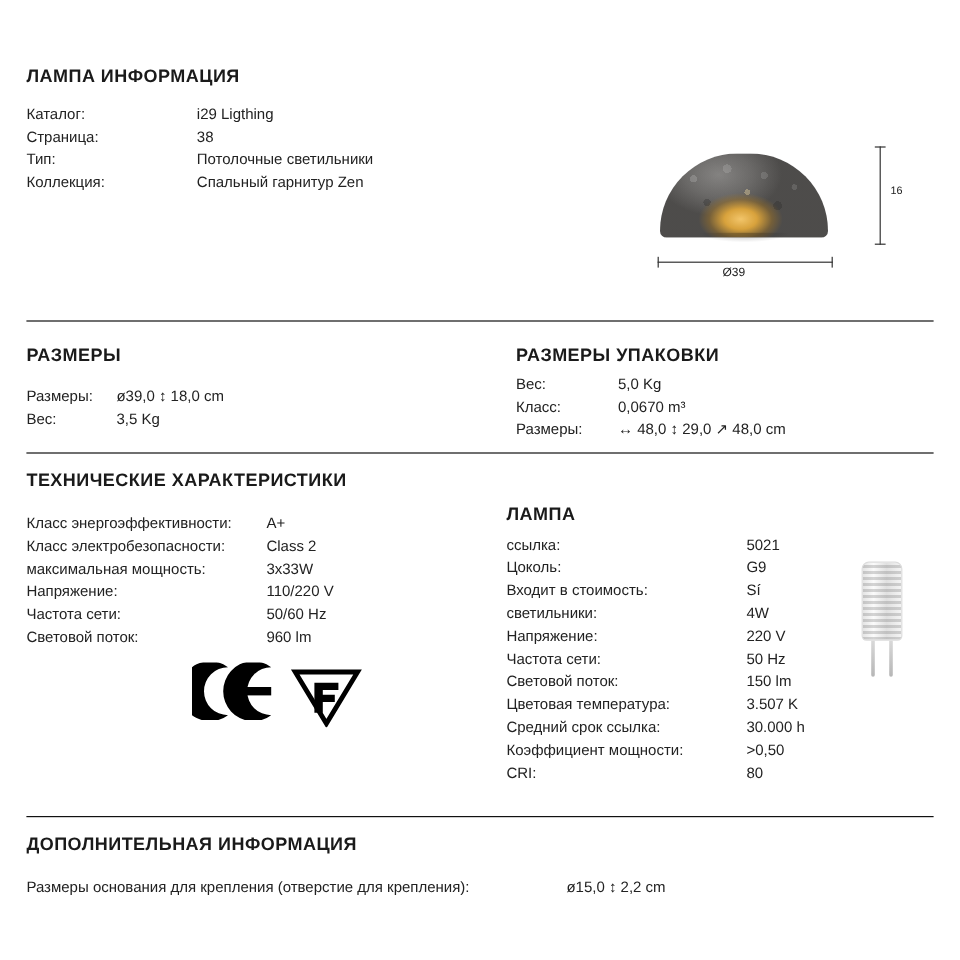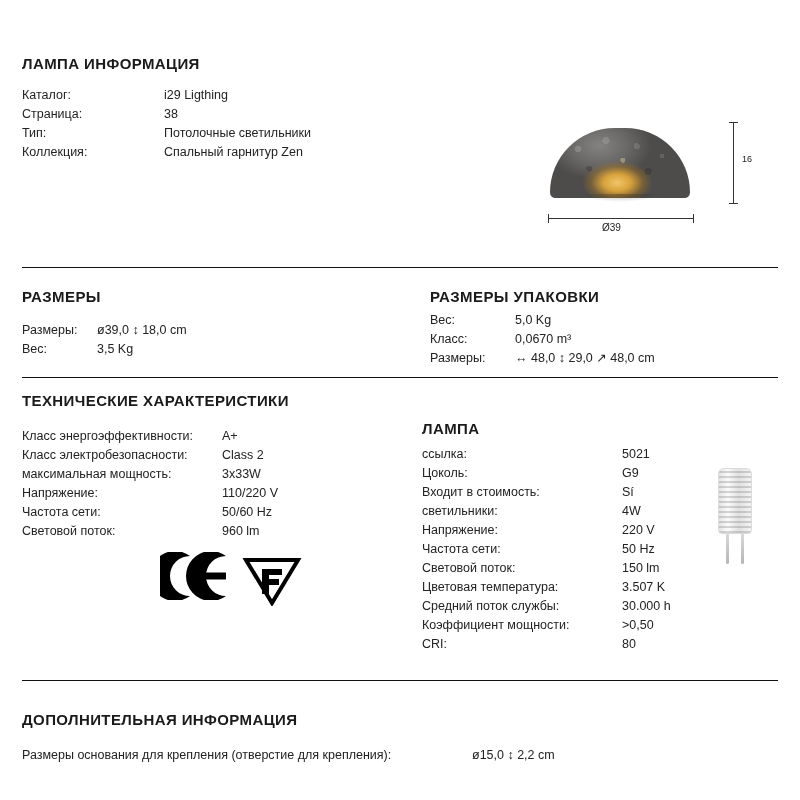--- a/index.html
+++ b/index.html
@@ -199,21 +199,21 @@
     background: linear-gradient(180deg, #d8d8d8, #b6b6b6);
     border-radius: 0 0 2px 2px;
   }
   .bulb-pins:before { left: 2px; }
   .bulb-pins:after { right: 2px; }
 
   #rule-3 { top: 680px; }
 
   
   #additional-block { position: absolute; left: 22px; top: 695px; width: 740px; }
-  #additional-block .section-title { margin-bottom: 18px; margin-top: 16px; }
+  #additional-block .section-title { margin-bottom: 18px; }
   #additional-block .spec-label { width: 450px; }
 </style>
 </head>
 <body>
 
 <div class="page">
 
   <div id="general-block">
     <div class="section-title">ЛАМПА ИНФОРМАЦИЯ</div>
     <div class="spec-row">
@@ -343,21 +343,21 @@
     </div>
     <div class="spec-row">
       <div class="spec-label">Световой поток:</div>
       <div class="spec-value">150 lm</div>
     </div>
     <div class="spec-row">
       <div class="spec-label">Цветовая температура:</div>
       <div class="spec-value">3.507 K</div>
     </div>
     <div class="spec-row">
-      <div class="spec-label">Средний поток службы:</div>
+      <div class="spec-label">Средний срок ссылка:</div>
       <div class="spec-value">30.000 h</div>
     </div>
     <div class="spec-row">
       <div class="spec-label">Коэффициент мощности:</div>
       <div class="spec-value">&gt;0,50</div>
     </div>
     <div class="spec-row">
       <div class="spec-label">CRI:</div>
       <div class="spec-value">80</div>
     </div>

